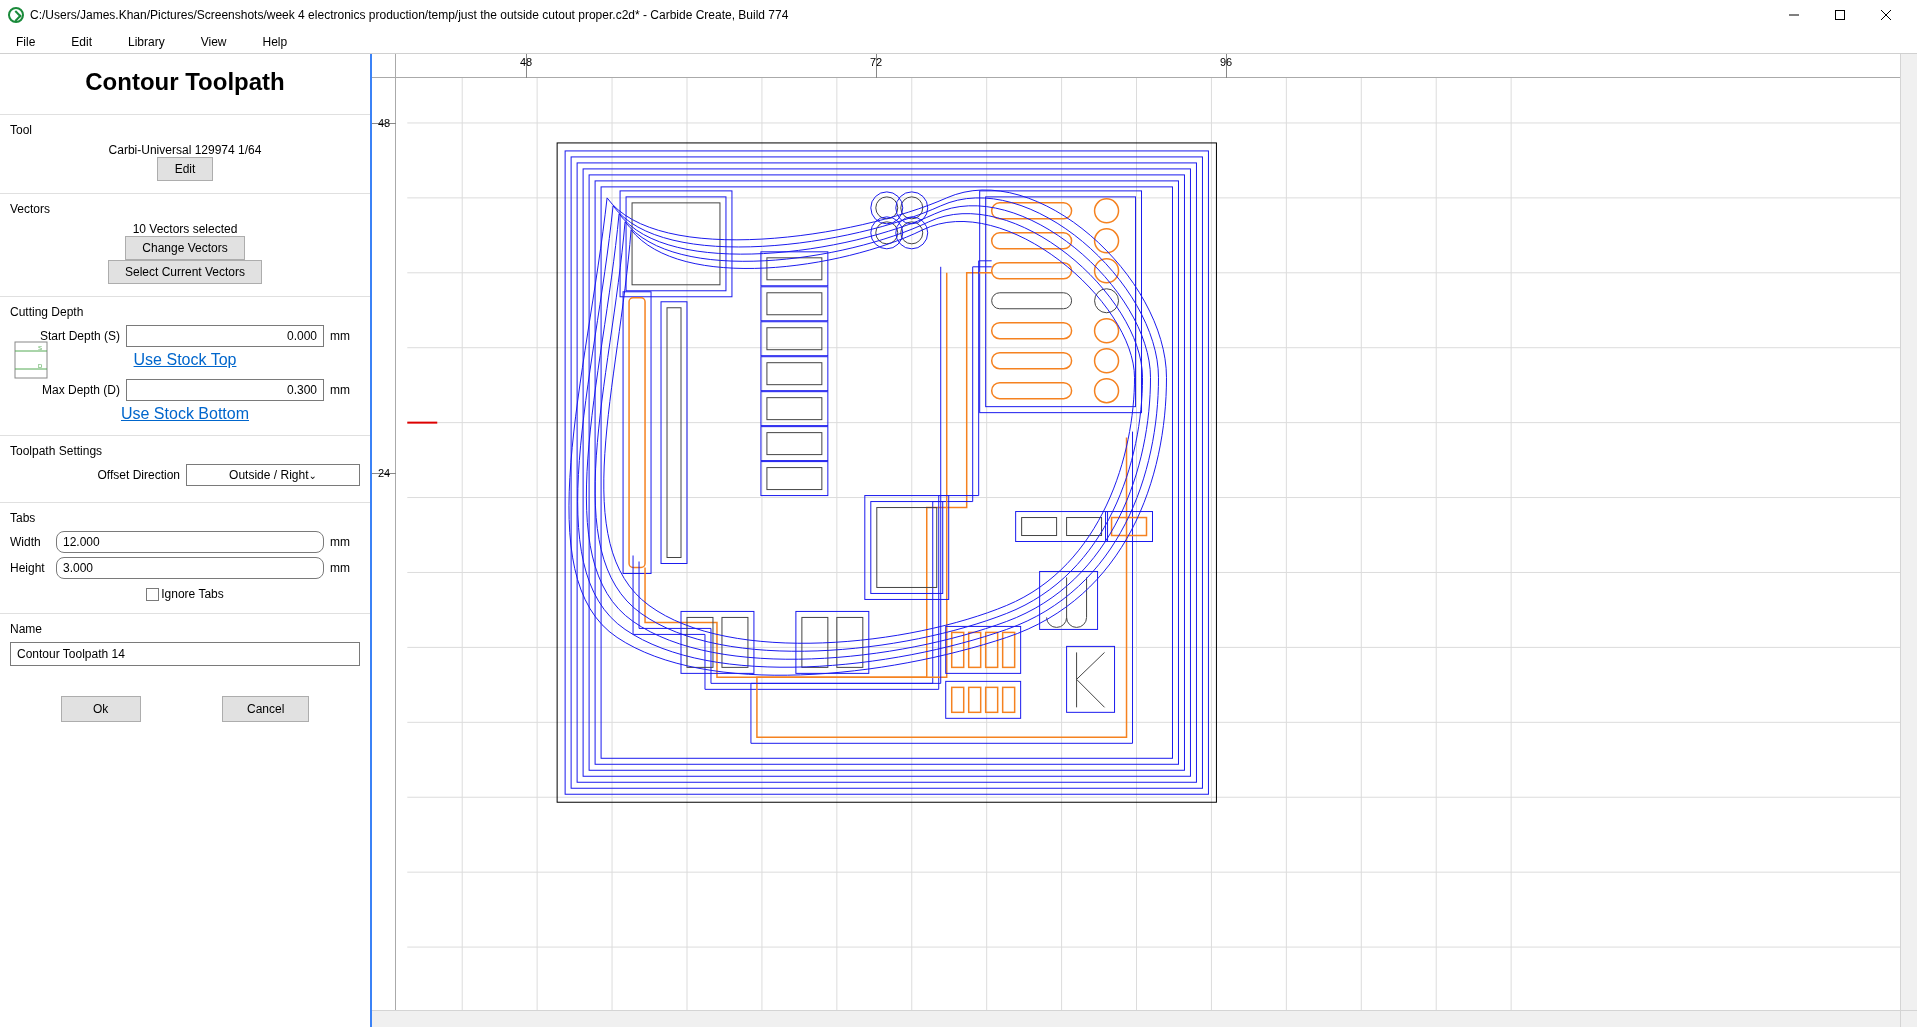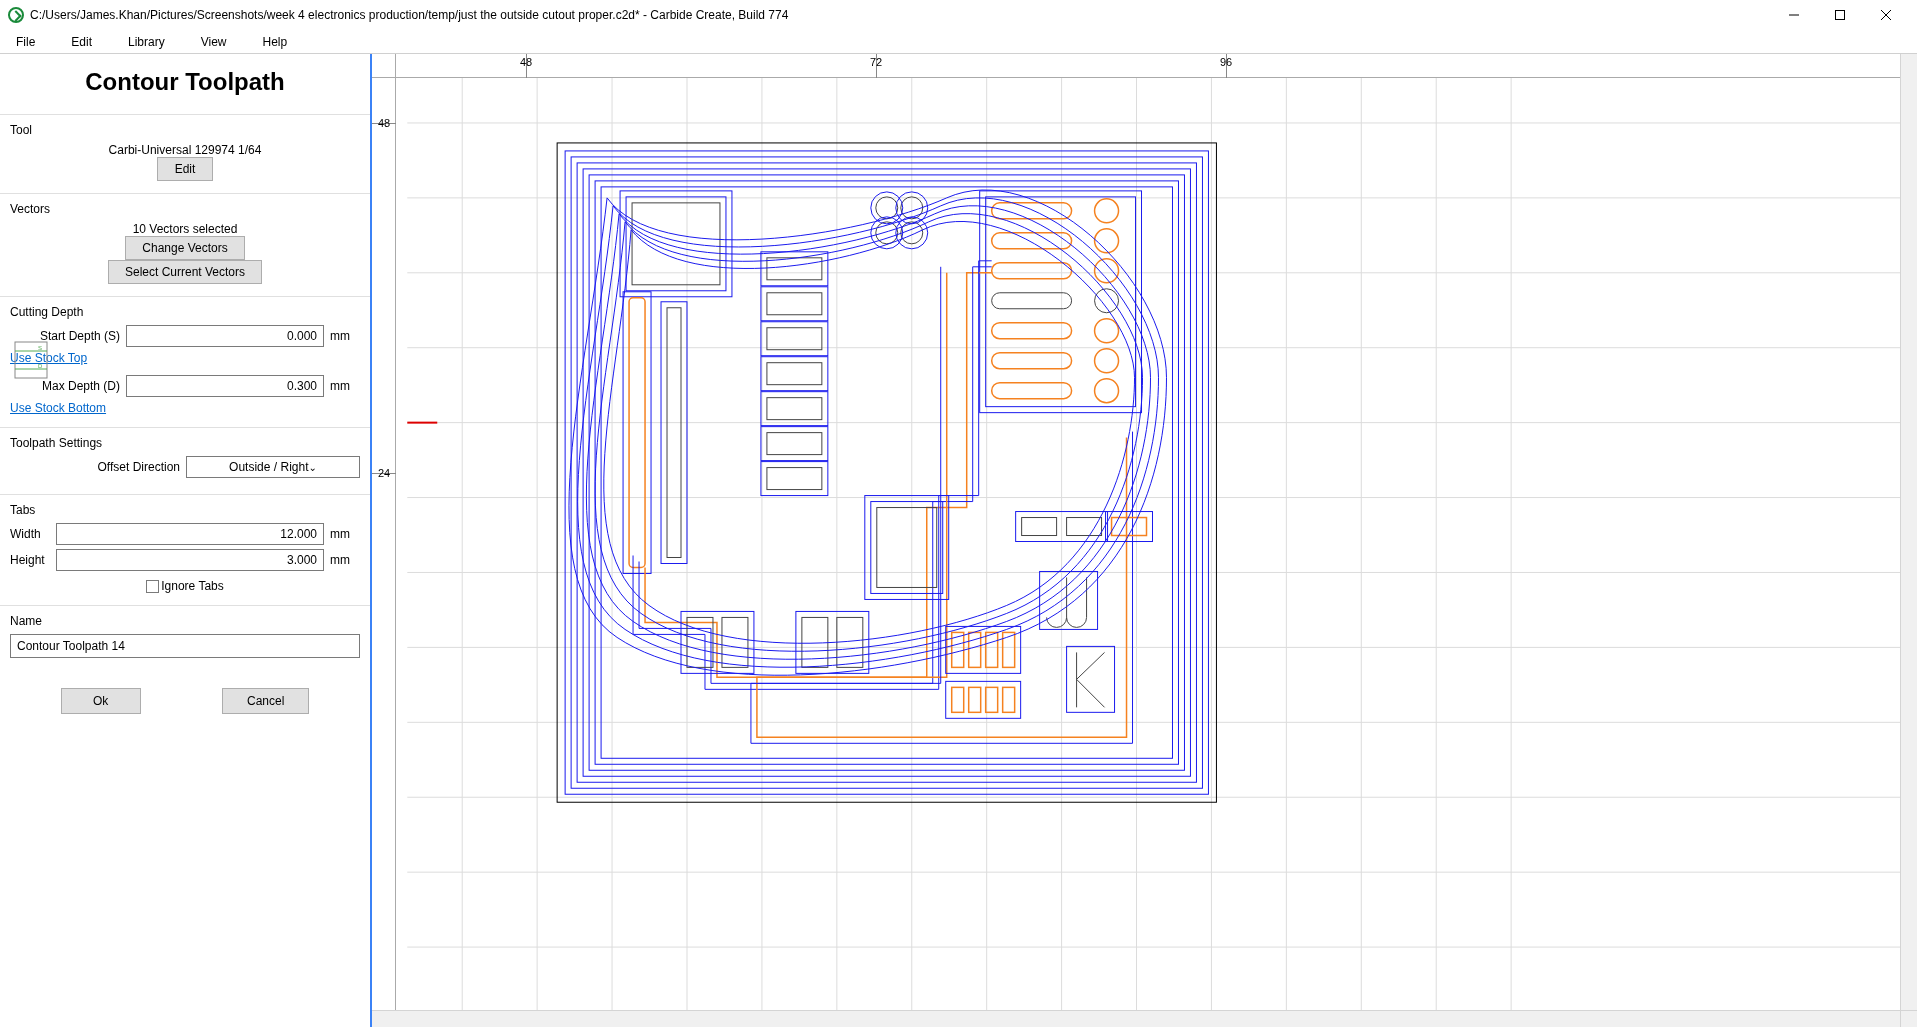--- a/index.html
+++ b/index.html
@@ -18,25 +18,25 @@
 .menu-item { padding: 3px 10px; cursor: pointer; }
 
 .main { display: flex; height: calc(100% - 54px); }
 .sidebar { width: 372px; border-right: 2px solid #3b82f6; overflow-y: auto; padding: 0; }
 .panel-title { font-size: 24px; font-weight: bold; text-align: center; padding: 14px 0 18px; }
 .section { border-top: 1px solid #e0e0e0; padding: 8px 10px 12px; }
 .section-label { font-size: 12px; margin-bottom: 6px; }
 .center-col { display: flex; flex-direction: column; align-items: center; }
 .tool-name { font-size: 12px; }
 .btn { background: #e1e1e1; border: 1px solid #adadad; padding: 4px 16px; font-size: 12px; cursor: pointer; min-width: 56px; }
-.link { color: #0066cc; text-decoration: underline; font-size: 12px; cursor: pointer; text-align: left; }
+.link { color: #0066cc; text-decoration: underline; font-size: 16px; cursor: pointer; text-align: center; }
 .form-row { display: flex; align-items: center; gap: 6px; margin: 4px 0; }
 .form-row .lbl { text-align: right; font-size: 12px; }
 .form-row input[type="text"] { flex: 1; border: 1px solid #7a7a7a; padding: 3px 6px; font-size: 12px; text-align: right; }
-.form-row input.left { text-align: right; }
+.form-row input.left { text-align: left; border-radius: 8px; }
 .unit { width: 30px; font-size: 12px; }
 .select { flex: 1; border: 1px solid #7a7a7a; padding: 3px 6px; font-size: 12px; background: #fff; display: flex; justify-content: center; align-items: center; cursor: pointer; }
 .chev { font-size: 10px; }
 .checkbox-row { display: flex; align-items: center; justify-content: center; gap: 2px; margin-top: 8px; }
 .checkbox { width: 13px; height: 13px; border: 1px solid #7a7a7a; display: inline-block; }
 .name-input { width: 100%; border: 1px solid #7a7a7a; padding: 4px 6px; font-size: 12px; }
 .button-row { display: flex; justify-content: space-around; margin-top: 18px; padding: 0 20px 20px; }
 .button-row .btn { min-width: 80px; padding: 5px 24px; }
 
 .depth-icon { width: 34px; height: 38px; position: absolute; left: 14px; top: 44px;}

